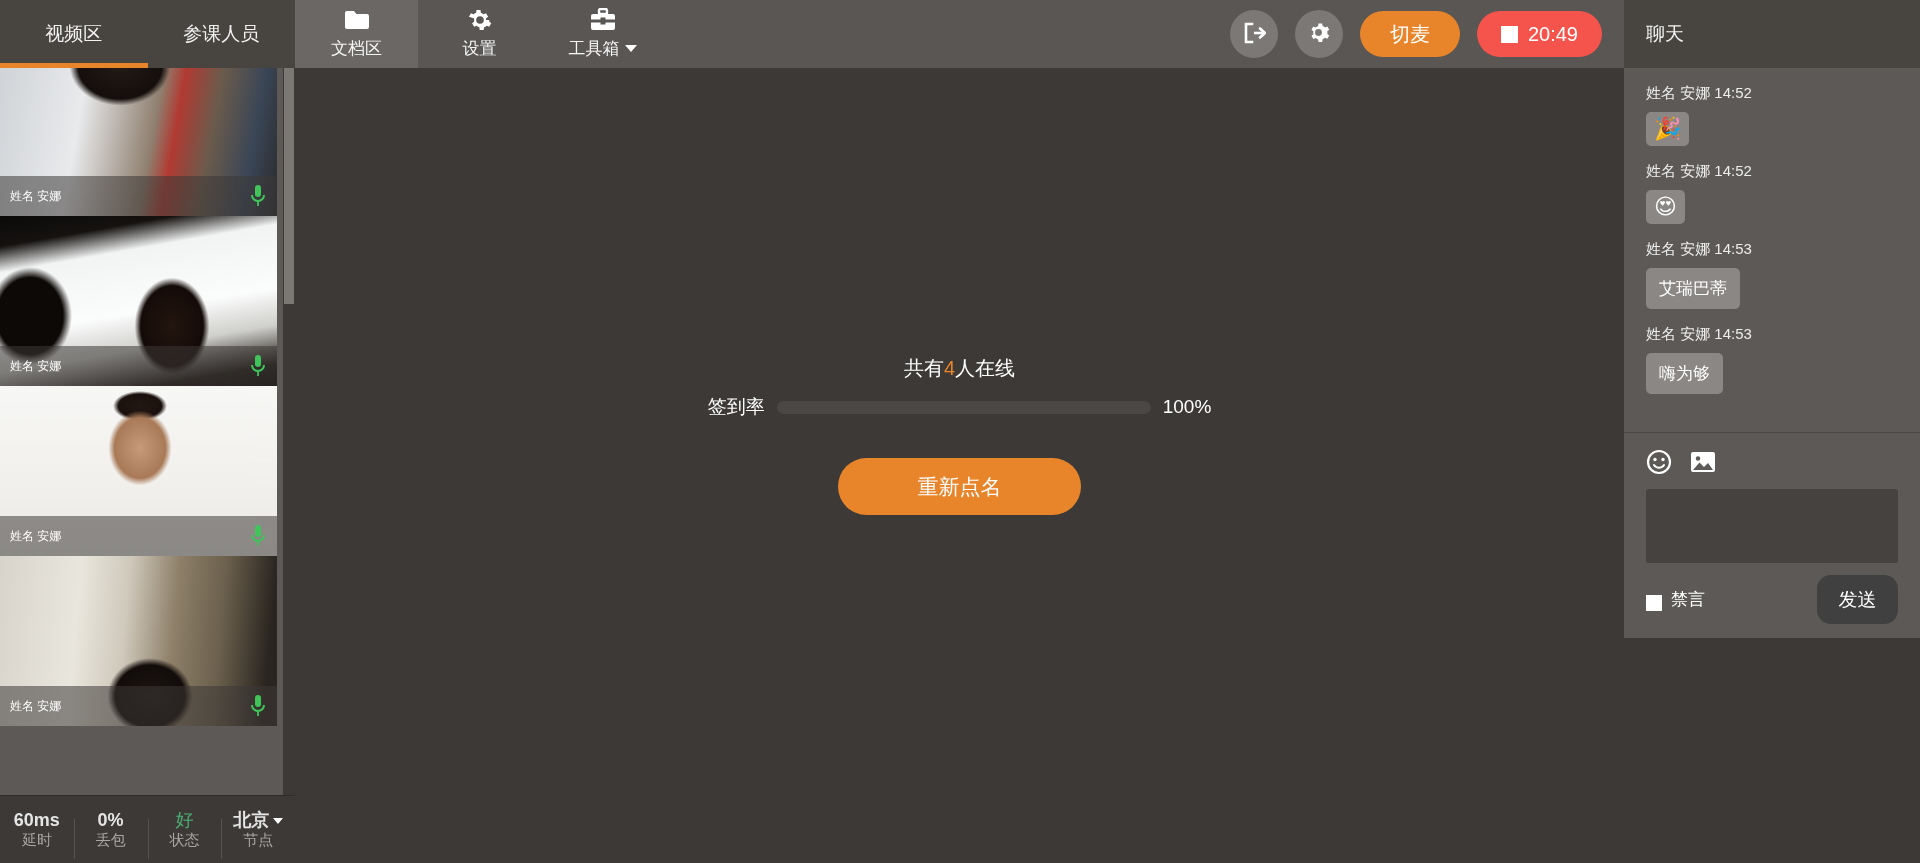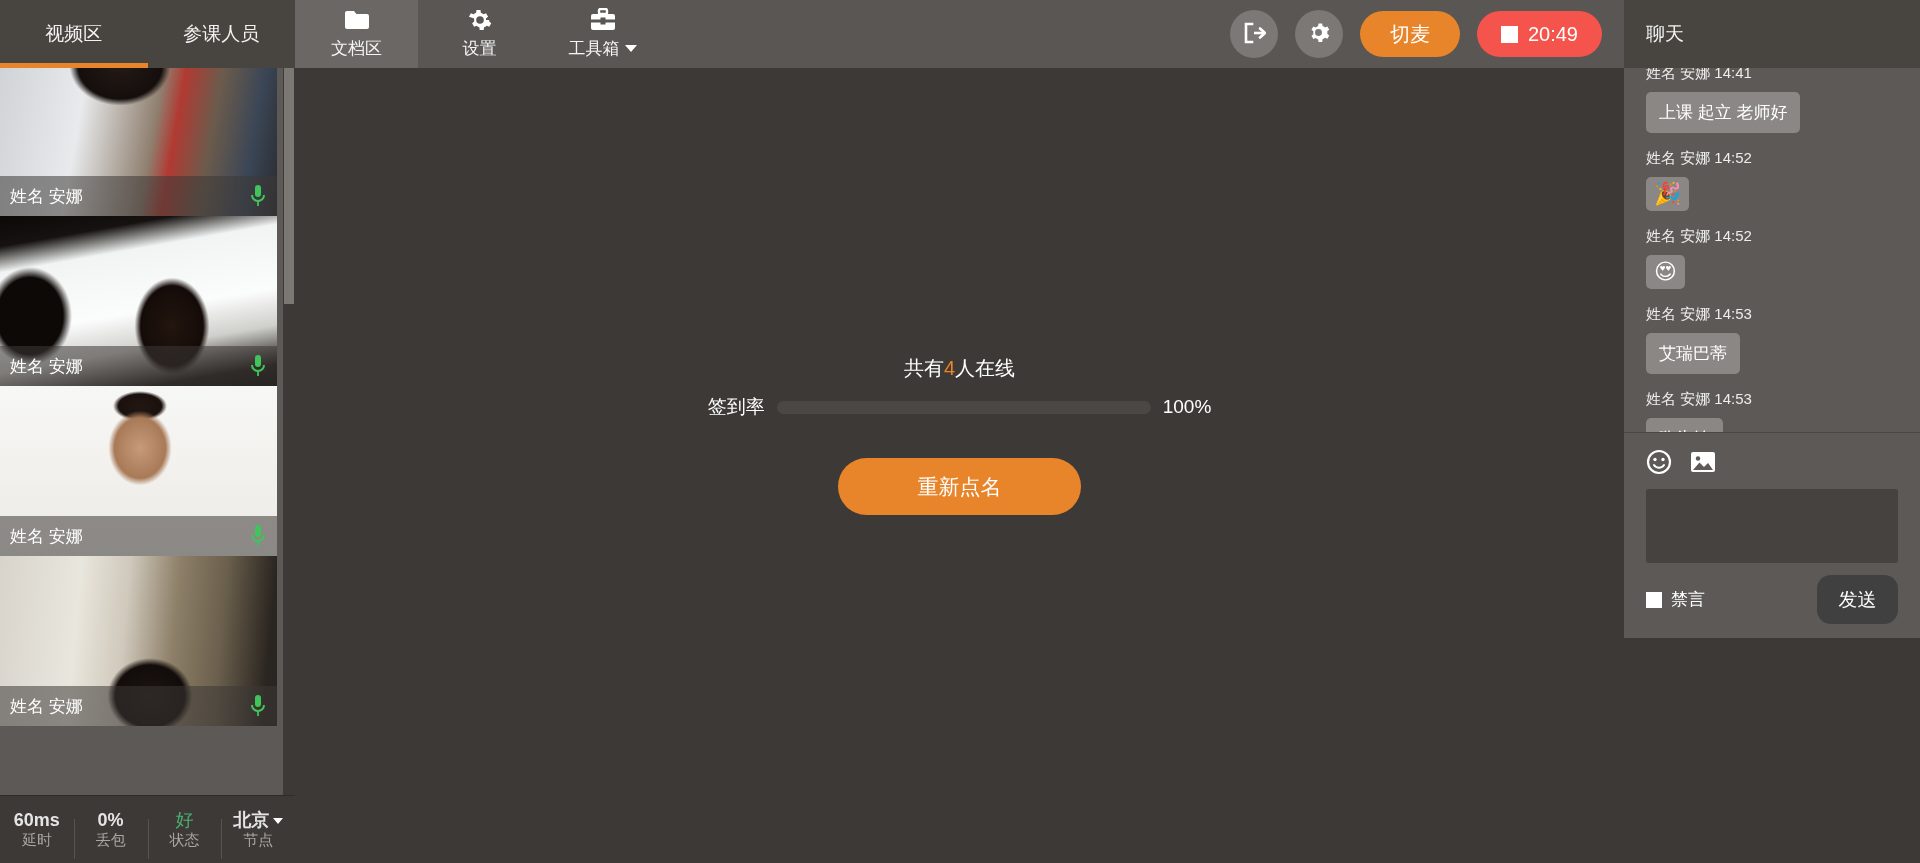--- a/index.html
+++ b/index.html
@@ -67,21 +67,21 @@
       linear-gradient(90deg, #b0372e 0%, #b0372e 10%, #efeeeb 16%, #efeeeb 100%); }
   .cam4 { background:
       radial-gradient(ellipse 56px 50px at 150px 140px, #1c1512 0%, #120c0a 62%, rgba(0,0,0,0) 76%),
       linear-gradient(95deg, #d8d4cb 0%, #e9e6dd 28%, #cfc8bb 45%, #8d7f68 62%, #6b604d 78%, #2a2520 95%);}
   .vt-label {
     position: absolute; left: 0; right: 0; bottom: 0;
     height: 40px;
     display: flex; align-items: center;
     padding: 0 10px;
     background: rgba(60,57,55,0.55);
-    font-size: 17px; color: #ffffff;
+    font-size: 12px; color: #ffffff;
   }
   .vt-name { flex: 1 1 auto; white-space: nowrap; }
   .mic-icon { width: 18px; height: 24px; flex: 0 0 18px; }
   .video-scrollbar-track {
     position: absolute; top: 0; right: 0; width: 12px; height: 100%;
     background: #3c3937;
   }
   .video-scrollbar-thumb {
     position: absolute; left: 1px; top: 0px;
     width: 10px; height: 236px;
@@ -213,21 +213,21 @@
   }
   .chat-tools { display: flex; align-items: center; gap: 18px; height: 42px; }
   .chat-input {
     flex: 1 1 auto; margin-top: 4px;
     background: #454240; border: none; border-radius: 3px;
     resize: none; outline: none;
     color: #ffffff; font-size: 16px; padding: 8px;
     font-family: "Liberation Sans", sans-serif;
   }
   .chat-actions { display: flex; align-items: center; justify-content: space-between; margin-top: 12px; }
-  .mute-wrap { display: flex; align-items: center; gap: 9px; cursor: pointer; }
+  .mute-wrap { display: flex; align-items: flex-end; gap: 9px; cursor: pointer; }
   .mute-box { width: 16px; height: 16px; background: #ffffff; border: none; }
   .mute-lbl { font-size: 17px; color: #ffffff; }
   .send-btn {
     width: 81px; height: 49px; border: none; border-radius: 14px;
     background: #404040; color: #ffffff; font-size: 19px; cursor: pointer;
     font-family: "Liberation Sans", sans-serif;
   }
 </style>
 </head>
 <body>
@@ -411,24 +411,20 @@
     </div>
 
   </div>
 
   <div class="chat">
 
     <div class="chat-header">聊天</div>
 
     <div class="chat-body">
 
-      <div class="msg clipped">
-        <div class="msg-meta">姓名 安娜 14:41</div>
-        <div class="bubble">上课 起立 老师好</div>
-      </div>
 
       <div class="msg">
         <div class="msg-meta">姓名 安娜 14:52</div>
         <div class="bubble emoji">🎉</div>
       </div>
 
       <div class="msg">
         <div class="msg-meta">姓名 安娜 14:52</div>
         <div class="bubble emoji">😍</div>
       </div>

